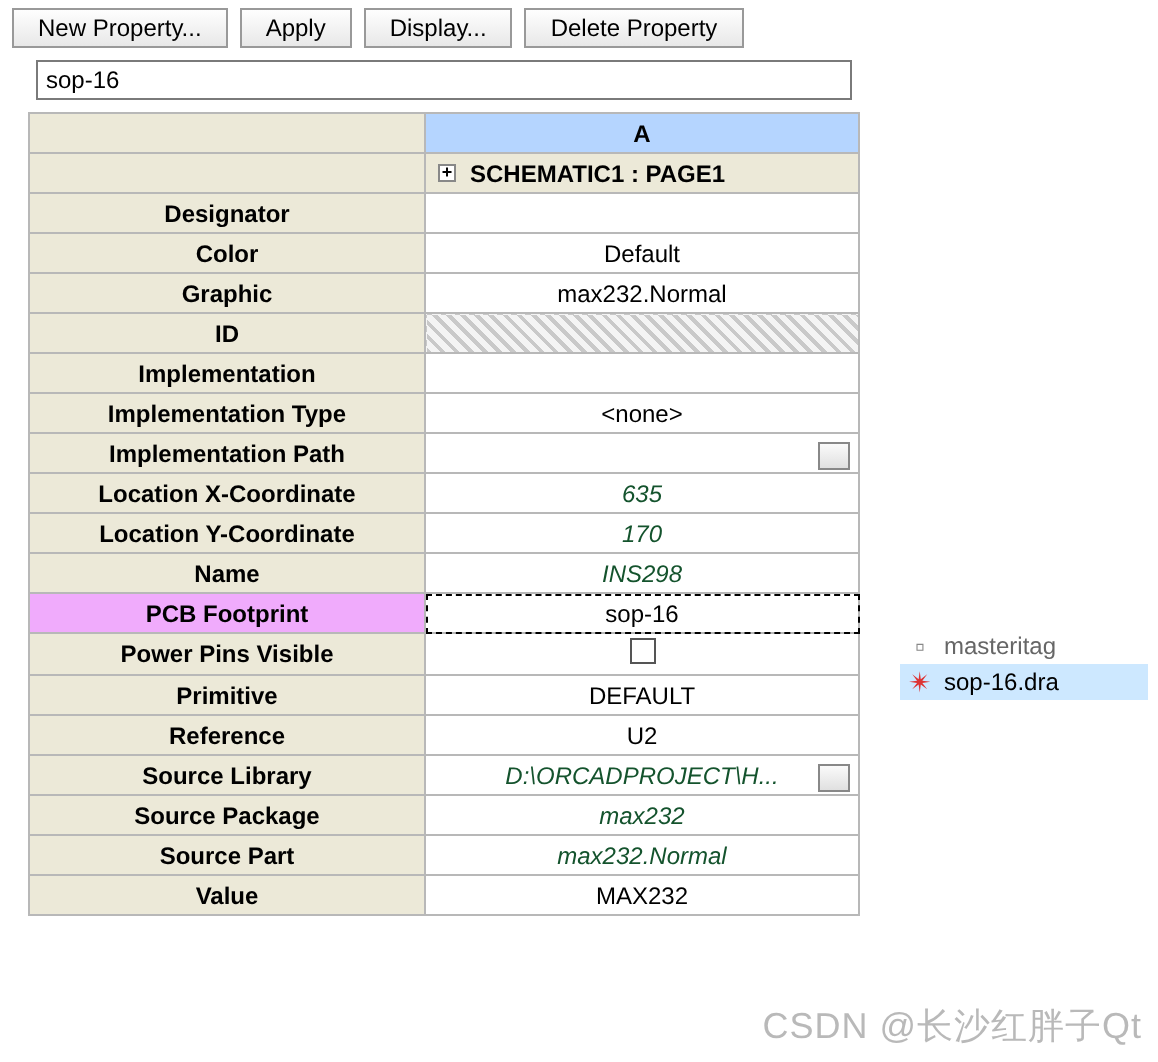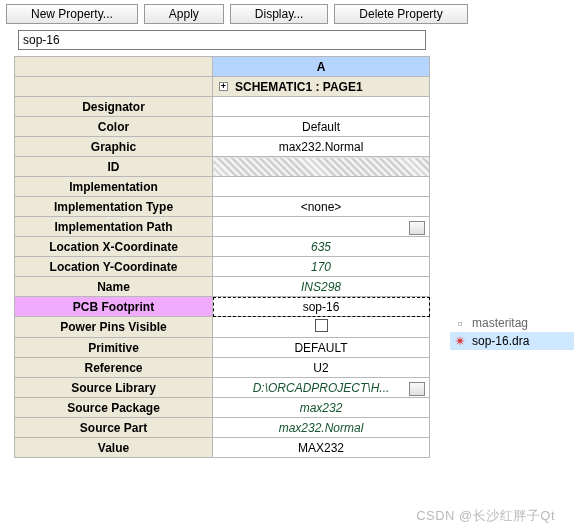--- a/index.html
+++ b/index.html
@@ -15,21 +15,21 @@
 }
 .toolbar {
   padding: 4px 6px;
   display: flex;
   gap: 6px;
   align-items: center;
 }
 .btn {
   border: 1px solid #999;
   background: linear-gradient(#fefefe,#e8e8e8);
-  padding: 2px 24px;
+  padding: 2px 12px;
   font-size: 12px;
   cursor: pointer;
   font-family: inherit;
 }
 .input-row {
   padding: 2px 6px 6px 18px;
 }
 .text-input {
   width: 408px;
   padding: 2px 4px;
@@ -129,24 +129,24 @@
   background: #cde8ff;
 }
 .file-icon {
   width: 16px; height: 16px;
   font-size: 14px;
   text-align: center;
   line-height: 16px;
 }
 .watermark {
   position: absolute;
-  right: 24px;
+  right: 8px;
   bottom: 6px;
   color: rgba(128,128,128,.55);
-  font-size: 13px;
+  font-size: 18px;
   letter-spacing: .5px;
 }
 .file-item.cut { color: #666; }
 </style>
 </head>
 <body>
 
 <div class="toolbar">
   <button class="btn">New Property...</button>
   <button class="btn">Apply</button>

